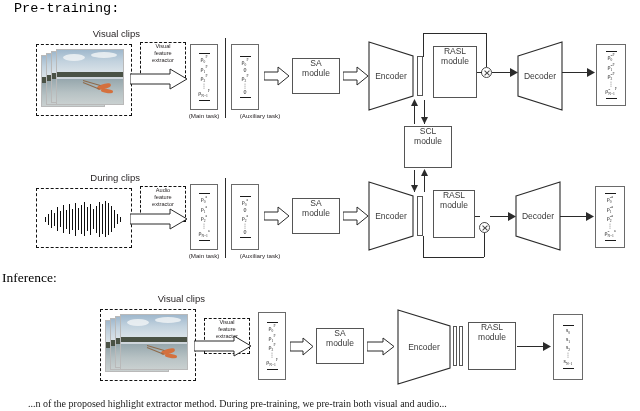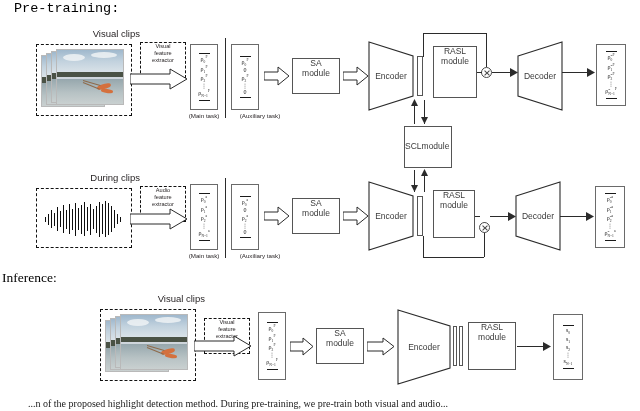--- a/index.html
+++ b/index.html
@@ -208,21 +208,21 @@
 <div class="abs vec" style="left:596px;top:44px;width:30px;height:62px;">
   <div class="vbar"></div>
   <div class="vrow">ρ̃<sub>0</sub><sup>F</sup></div>
   <div class="vrow">ρ̃<sub>1</sub><sup>F</sup></div>
   <div class="vrow">ρ̃<sub>2</sub><sup>F</sup></div>
   <div class="vdots">⋮</div>
   <div class="vrow">ρ̃<sub>N−1</sub><sup>F</sup></div>
   <div class="vbar"></div>
 </div>
 
-<div class="abs solid boxlabel" style="left:404px;top:126px;width:48px;height:42px;flex-direction:row;">
+<div class="abs solid boxlabel" style="left:404px;top:126px;width:48px;height:42px;flex-direction:column;">
   <span class="mod">SCL</span>
   <span class="mod">module</span>
 </div>
 
 <div class="abs vline" style="left:414px;top:100px;height:24px;"></div>
 <div class="abs arrowhead" style="left:411px;top:99px;width:7px;height:7px;">
   <svg width="7" height="7" viewBox="0 0 7 7">
       <polygon points="3.5,0 7,7 0,7" fill="#2b2b2b"></polygon>
     </svg>
 </div>
@@ -485,14 +485,14 @@
   <div class="vbar"></div>
   <div class="vrow">s<sub>0</sub></div>
   <div class="vrow">s<sub>1</sub></div>
   <div class="vrow">s<sub>2</sub></div>
   <div class="vdots">⋮</div>
   <div class="vrow">s<sub>N−1</sub></div>
   <div class="vbar"></div>
 </div>
 
 <div class="caption-strip">
-  <span class="caption-text">...n of the proposed highlight detection method. During pre-training, we pre-train both visual and audio...</span>
+  <span class="caption-text">...n of the proposed highlight extractor method. During pre-training, we pre-train both visual and audio...</span>
 </div>
 
 </body></html>

